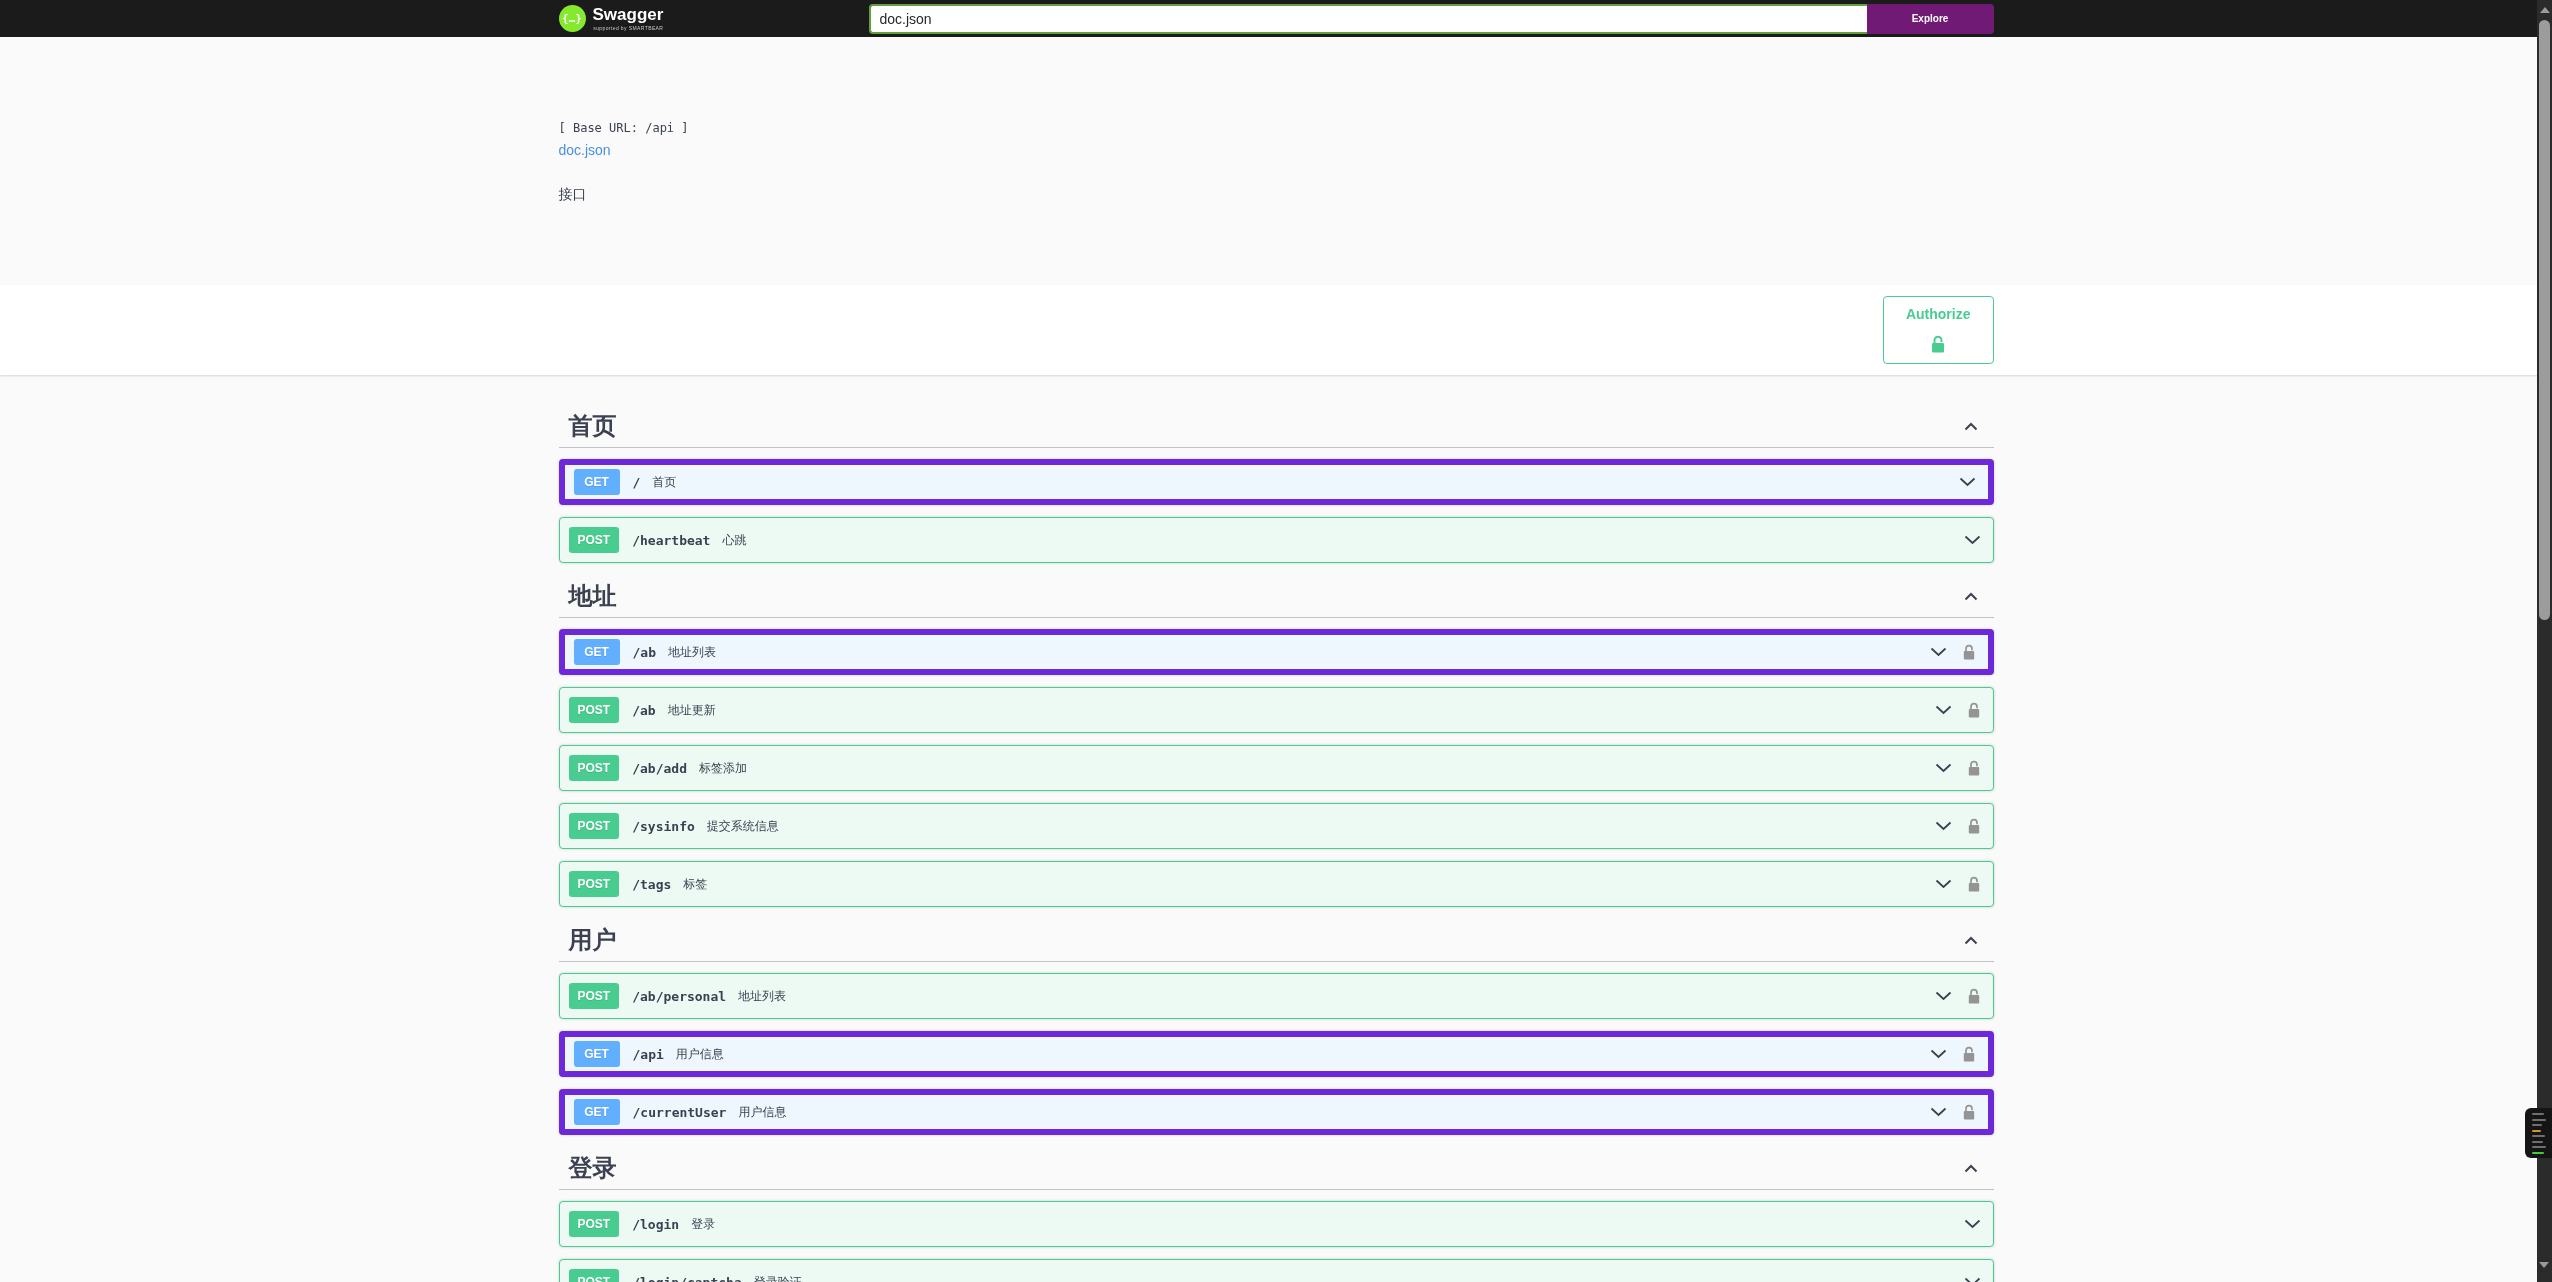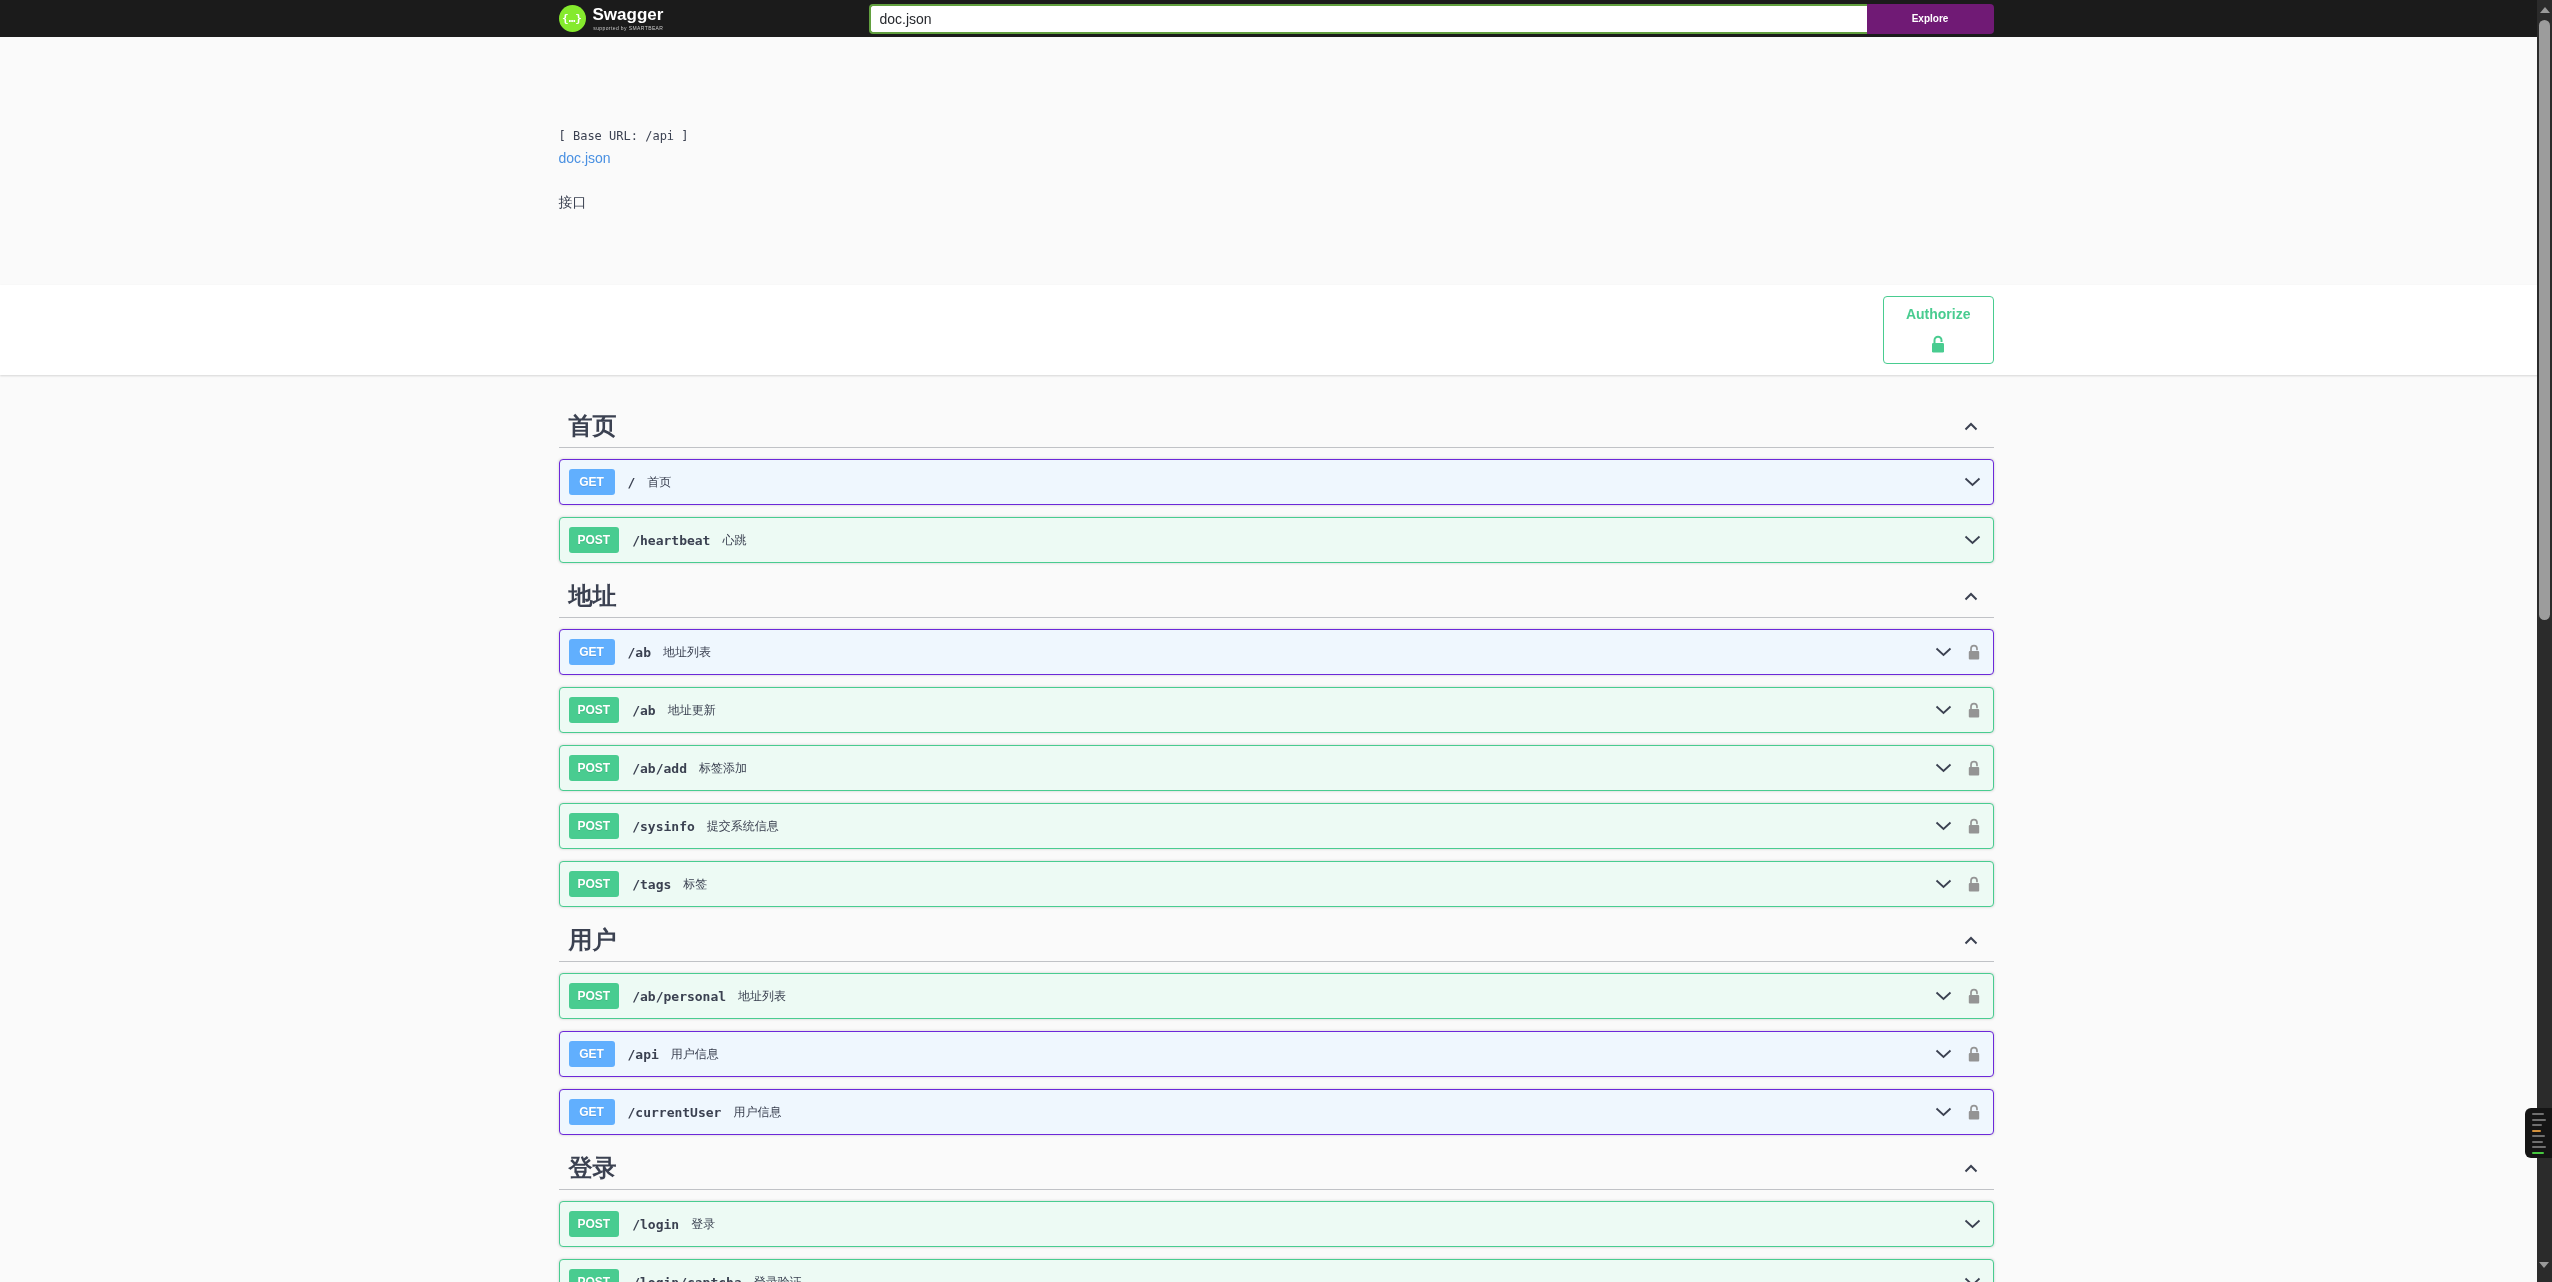--- a/index.html
+++ b/index.html
@@ -26,21 +26,21 @@
     padding:0 9px;font-size:14px;color:#26282d;outline:none;background:#fff;
     font-family:"Liberation Sans",sans-serif;box-sizing:border-box;}
   .explore-btn{width:127px;background:#701a75;color:#fff;font-weight:bold;font-size:10px;
     border:none;border-radius:0 4px 4px 0;cursor:pointer;font-family:"Liberation Sans",sans-serif;}
 
   
   .info-section{height:248px;box-sizing:border-box;padding-top:80px;background:#fafafa;}
   .api-title{font-size:32px;line-height:32px;font-weight:bold;color:#3b4151;display:flex;align-items:flex-start;gap:12px;}
   .version-badge{background:#7d8492;color:#fff;font-size:12px;font-weight:bold;line-height:1;
     border-radius:57px;padding:4px 10px;position:relative;top:-2px;}
-  .base-url{font-family:"DejaVu Sans Mono",monospace;font-size:12px;color:#3b4151;margin-top:12px;}
+  .base-url{font-family:"DejaVu Sans Mono",monospace;font-size:12px;color:#3b4151;margin-top:4px;}
   .spec-link{color:#4990e2;font-size:14px;margin-top:7px;display:inline-block;text-decoration:none;cursor:pointer;}
   .api-description{font-size:14px;color:#3b4151;margin-top:27px;}
 
   
   .scheme-container{height:90px;background:#fff;box-shadow:0 1px 2px 0 rgba(0,0,0,.15);
     display:flex;align-items:center;}
   .scheme-inner{display:flex;justify-content:flex-end;}
   .authorize-btn{display:flex;align-items:center;gap:12px;background:transparent;
     border:1px solid #49cc90;color:#49cc90;border-radius:4px;padding:9px 22px;
     font-size:14px;font-weight:bold;line-height:1.2;cursor:pointer;font-family:"Liberation Sans",sans-serif;flex-direction:column;}
@@ -48,21 +48,21 @@
   
   .sections{padding-top:26px;}
   .opblock-tag{display:flex;align-items:center;margin-top:4px;margin-bottom:11px;
     padding:9px 10px;border-bottom:1px solid rgba(59,65,81,.3);cursor:pointer;}
   .tag-title{font-size:24px;line-height:24px;font-weight:bold;color:#3b4151;}
   .tag-arrow{margin-left:auto;padding-right:6px;display:flex;align-items:center;}
 
   .opblock{height:46px;box-sizing:border-box;margin-bottom:12px;border-radius:4px;
     display:flex;align-items:center;padding:0 12px 0 9px;
     box-shadow:0 0 3px rgba(0,0,0,.19);cursor:pointer;}
-  .opblock.get{background:#eff7fe;border:1px solid #6d28d9;}
+  .opblock.get{background:#eff7fe;border:6px solid #6d28d9;}
   .opblock.post{background:#edfaf4;border:1px solid #49cc90;}
   .opblock-method{min-width:46px;height:26px;box-sizing:border-box;padding:0 9px;
     display:flex;align-items:center;justify-content:center;border-radius:3px;
     color:#fff;font-weight:bold;font-size:12px;text-shadow:0 1px 0 rgba(0,0,0,.1);}
   .opblock.get .opblock-method{background:#61affe;}
   .opblock.post .opblock-method{background:#49cc90;}
   .opblock-path{font-family:"DejaVu Sans Mono",monospace;font-weight:bold;font-size:13px;
     color:#3b4151;margin-left:13px;}
   .opblock-summary{font-size:12px;color:#3b4151;margin-left:12px;}
   .opblock-controls{margin-left:auto;display:flex;align-items:center;gap:15px;}

